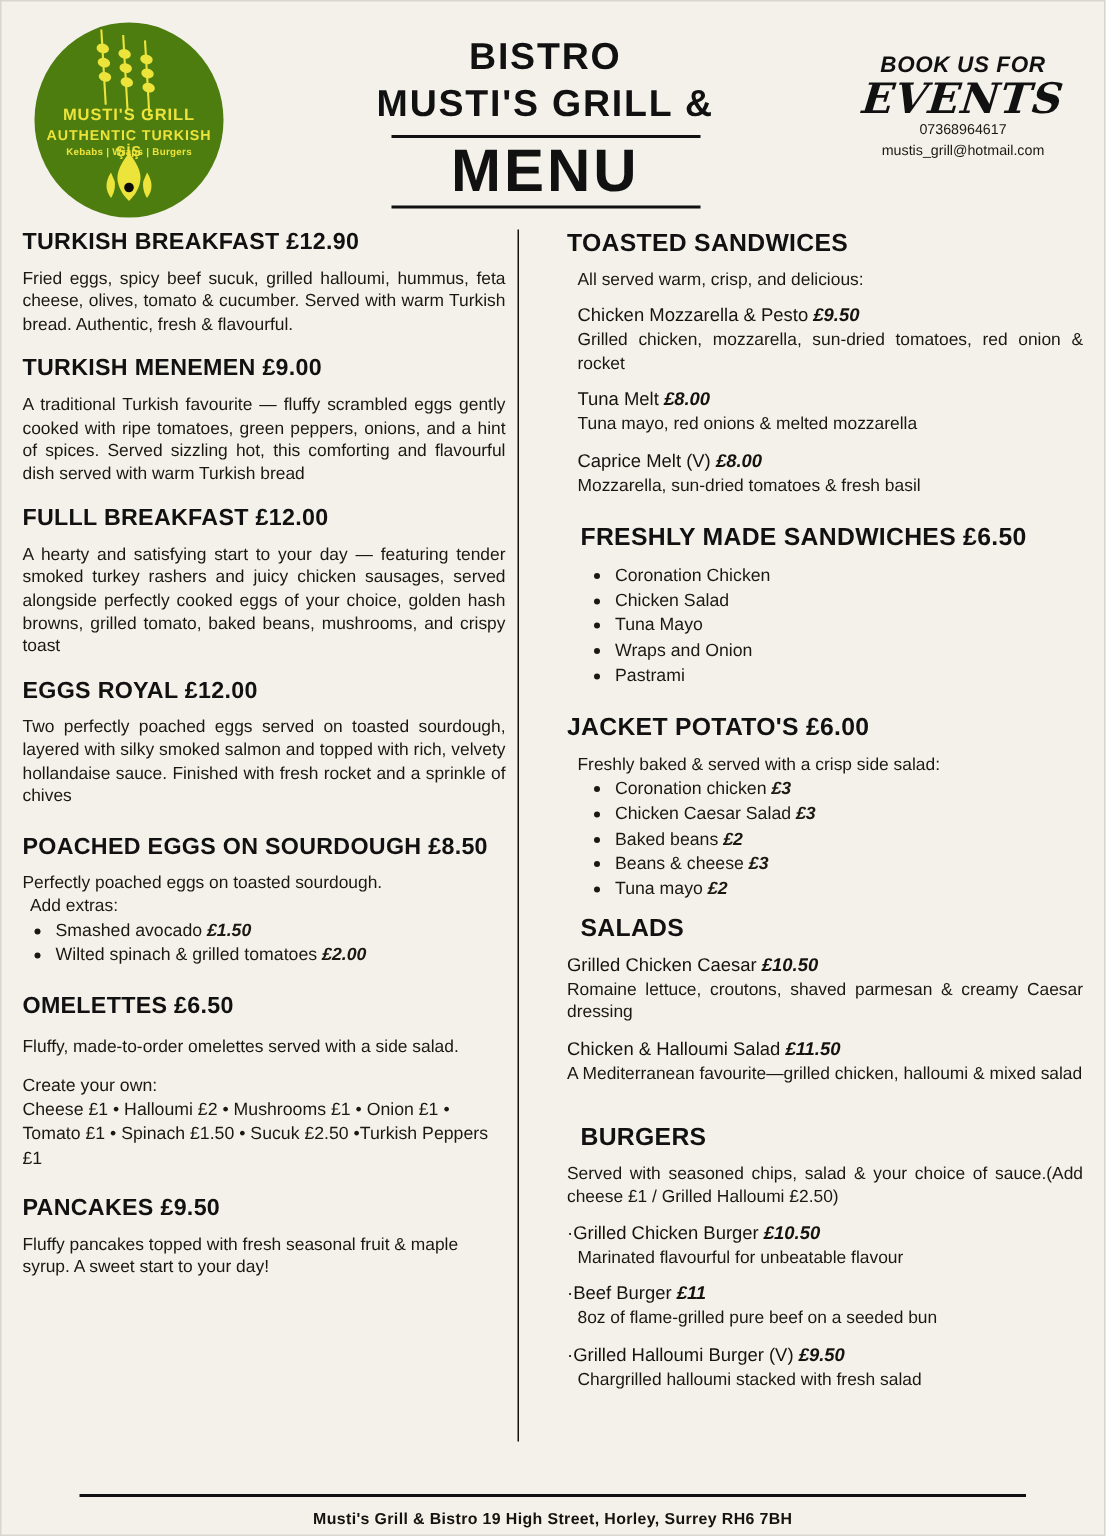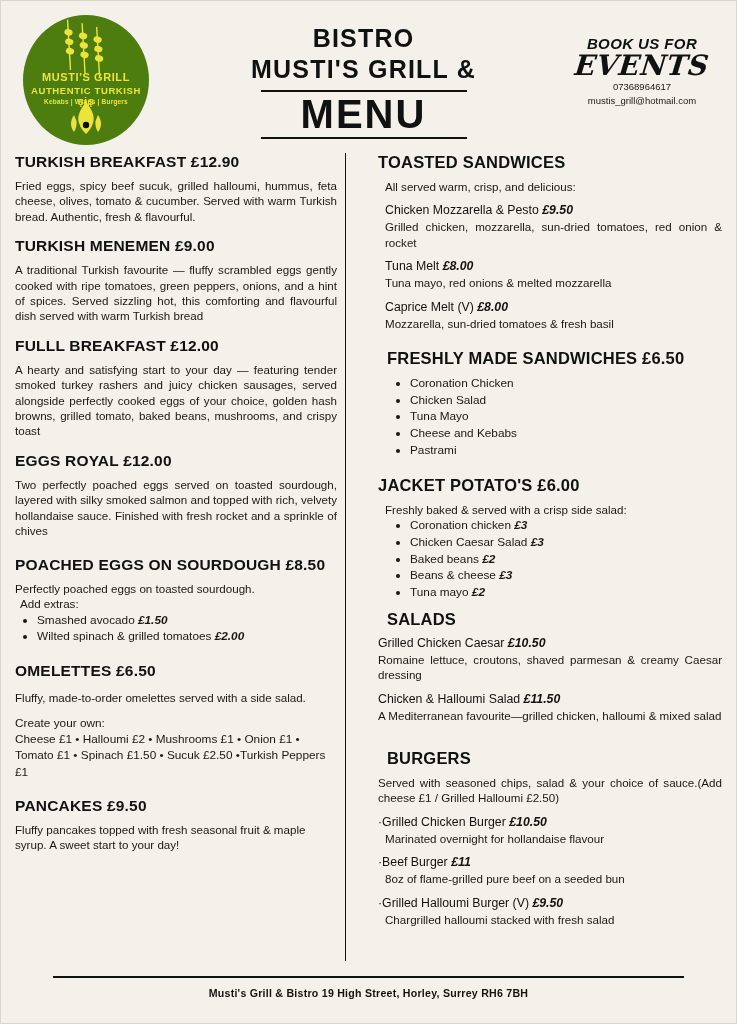--- a/index.html
+++ b/index.html
@@ -139,21 +139,21 @@
   }
   ul.bul li .pr { font-weight: 700; font-style: italic; }
 
   .subnote { font-size: 11.6px; line-height: 1.35; color: #1b1813; padding-left: 5px; }
 
   .create { font-size: 11.8px; line-height: 1.37; color: #1b1813; }
 
   
   #footer {
     position: absolute;
-    left: 0; right: 0; bottom: 20px;
+    left: 0; right: 0; bottom: 0;
     padding: 4px 52px;
   }
   #footer .rule { border-top: 2.2px solid #111; margin-bottom: 9px; }
   #footer .addr {
     text-align: center;
     font-size: 10.6px;
     font-weight: 700;
     letter-spacing: .25px;
     color: #15120f;
   }
@@ -296,21 +296,21 @@
       </div>
 
       <div class="item-gap sm"></div>
 
       <div>
         <h2 class="sec big indent">FRESHLY MADE SANDWICHES £6.50</h2>
         <ul class="bul" style="margin-left:32px">
           <li>Coronation Chicken</li>
           <li>Chicken Salad</li>
           <li>Tuna Mayo</li>
-          <li>Cheese and Kebabs</li>
+          <li>Wraps and Onion</li>
           <li>Pastrami</li>
         </ul>
       </div>
 
       <div class="item-gap lg"></div>
 
       <div>
         <h2 class="sec big">JACKET POTATO'S  £6.00</h2>
         <p class="desc nj ind">Freshly baked &amp; served with a crisp side salad:</p>
         <ul class="bul" style="margin-left:32px">
@@ -343,21 +343,21 @@
 
       <div class="item-gap lg"></div>
 
       <div>
         <h2 class="sec big indent">BURGERS</h2>
         <p class="desc">Served with seasoned chips, salad &amp; your choice of sauce.(Add cheese £1 / Grilled Halloumi £2.50)</p>
         <div class="item-gap sm"></div>
 
         <div>
           <div class="iname"><span>·Grilled Chicken Burger </span><span class="pr">£10.50</span></div>
-          <p class="desc nj ind">Marinated overnight for hollandaise flavour</p>
+          <p class="desc nj ind">Marinated flavourful for unbeatable flavour</p>
         </div>
         <div class="item-gap sm"></div>
 
         <div>
           <div class="iname"><span>·Beef Burger </span><span class="pr">£11</span></div>
           <p class="desc nj ind">8oz of flame-grilled pure beef on a seeded bun</p>
         </div>
         <div class="item-gap sm"></div>
 
         <div>

